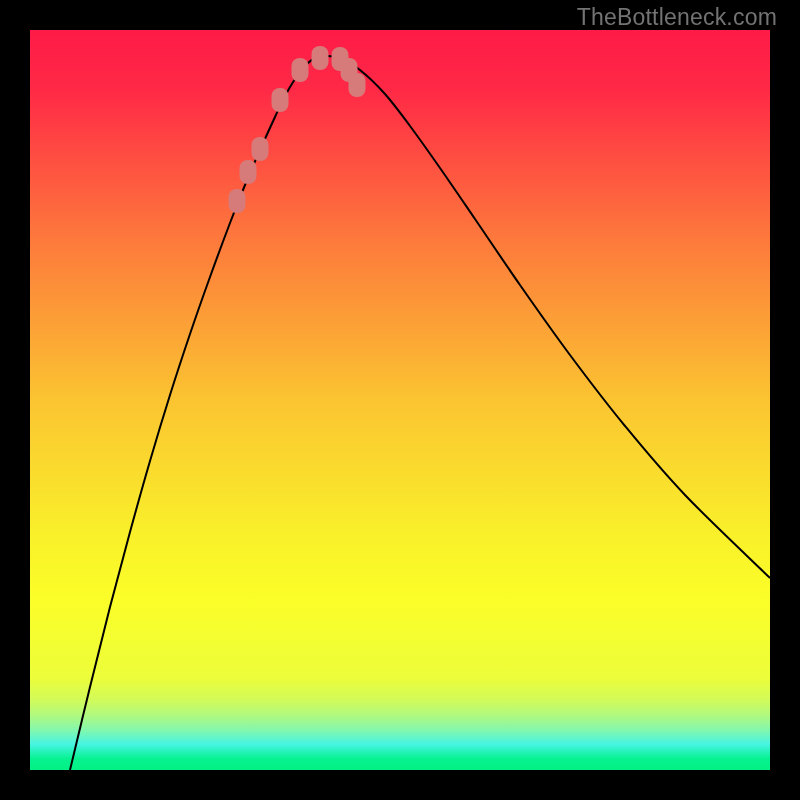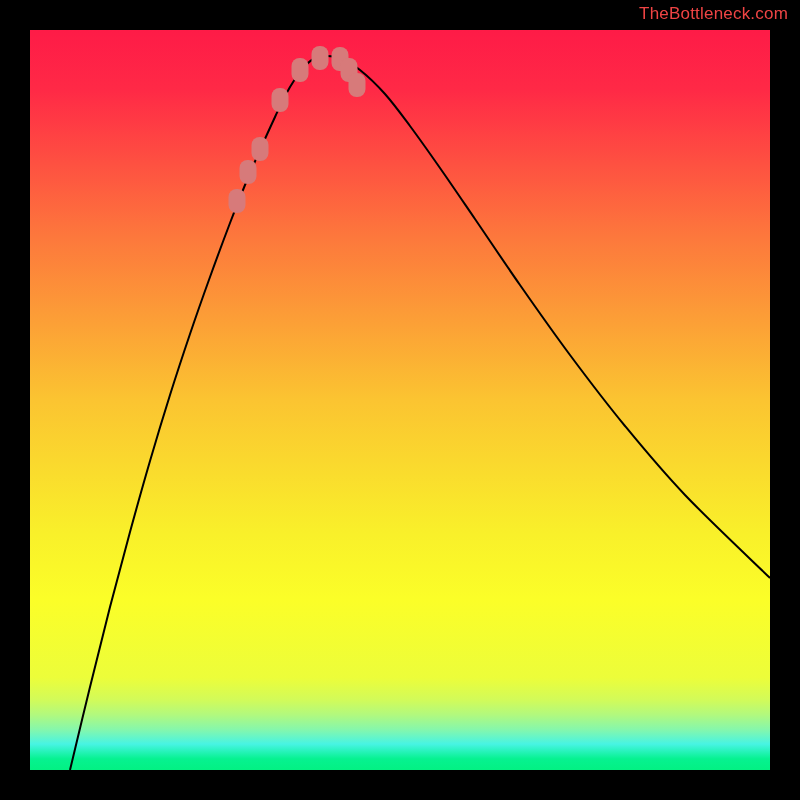--- a/index.html
+++ b/index.html
@@ -37,23 +37,23 @@
   svg.curve {
     position: absolute;
     left: 0;
     top: 0;
     width: 100%;
     height: 100%;
   }
   .watermark {
     position: absolute;
     top: 4px;
-    right: 12px;
-    color: #ef4444;
-    font-size: 17px;
+    right: 23px;
+    color: #737373;
+    font-size: 23px;
     font-weight: 500;
     letter-spacing: 0.2px;
     font-family: Arial, Helvetica, sans-serif;
   }
 </style>
 </head>
 <body>
 
 <div class="frame">
 

